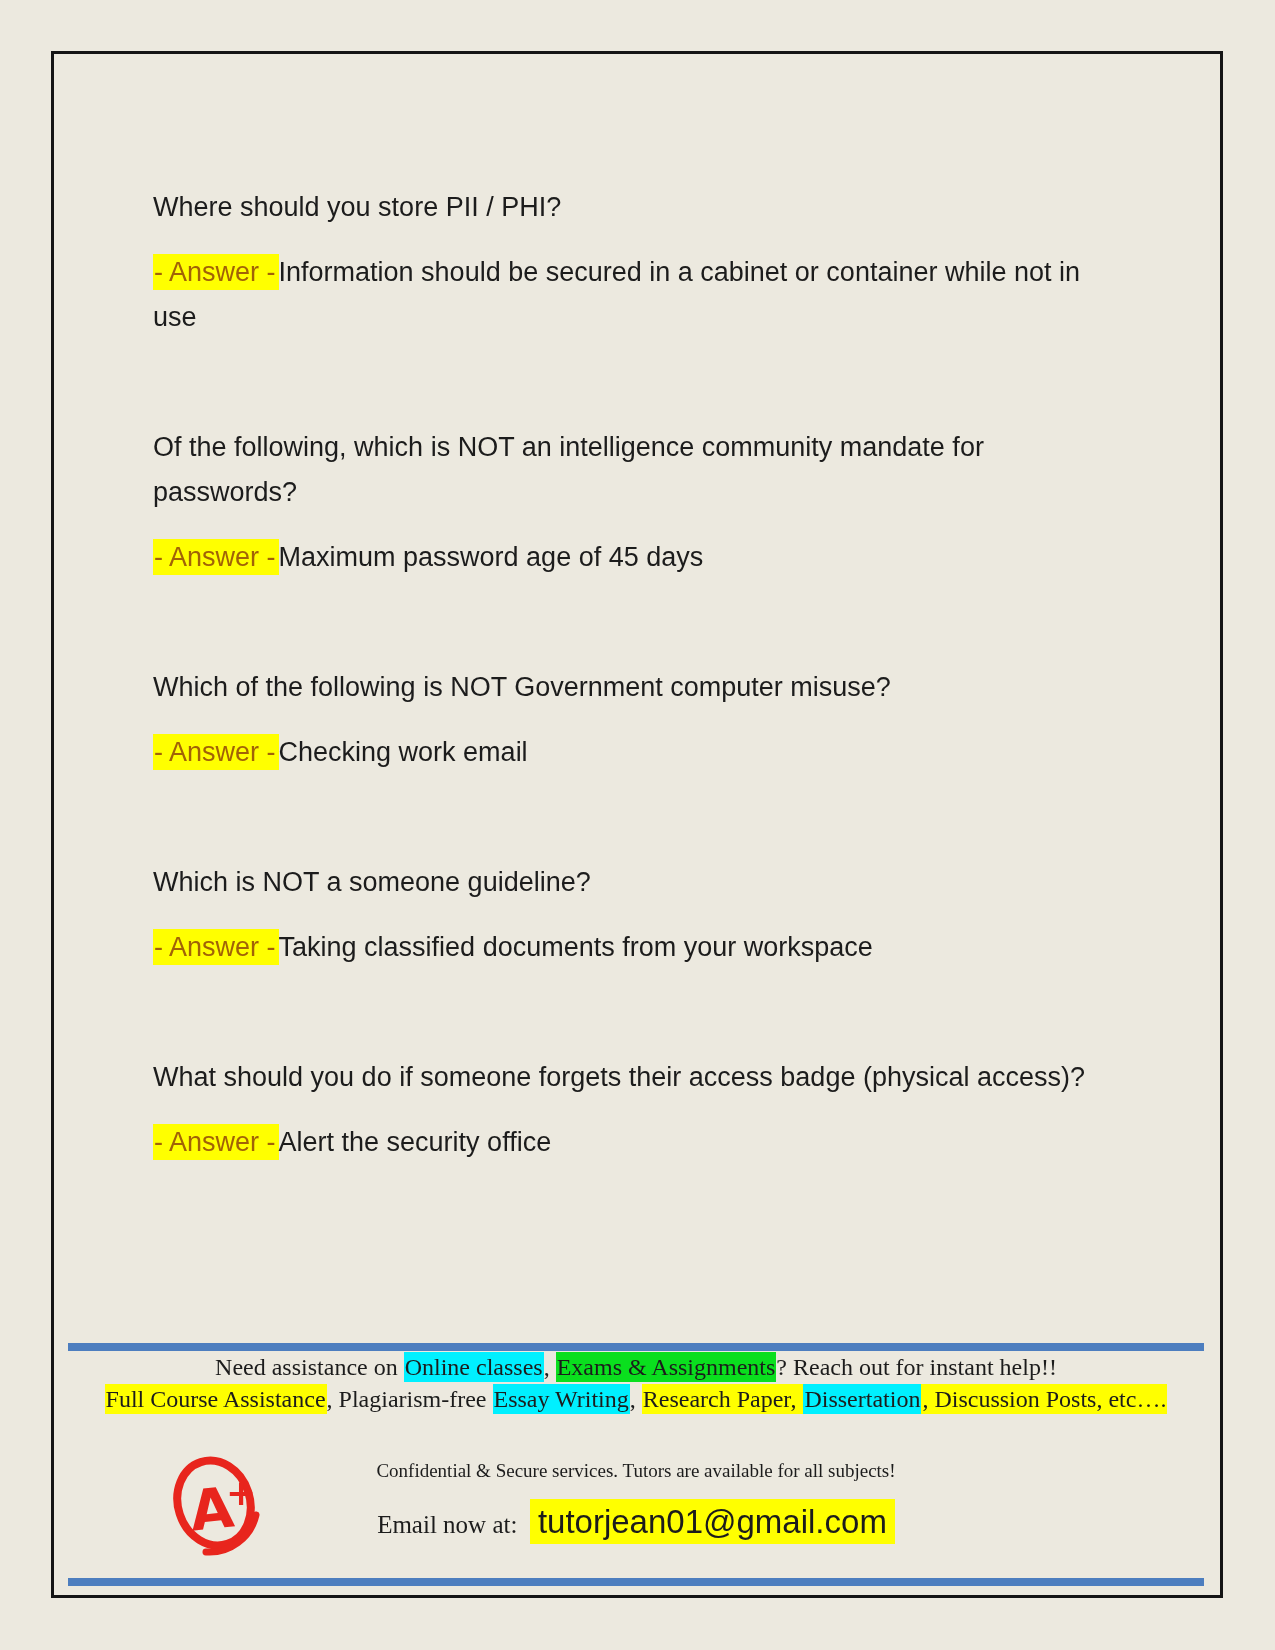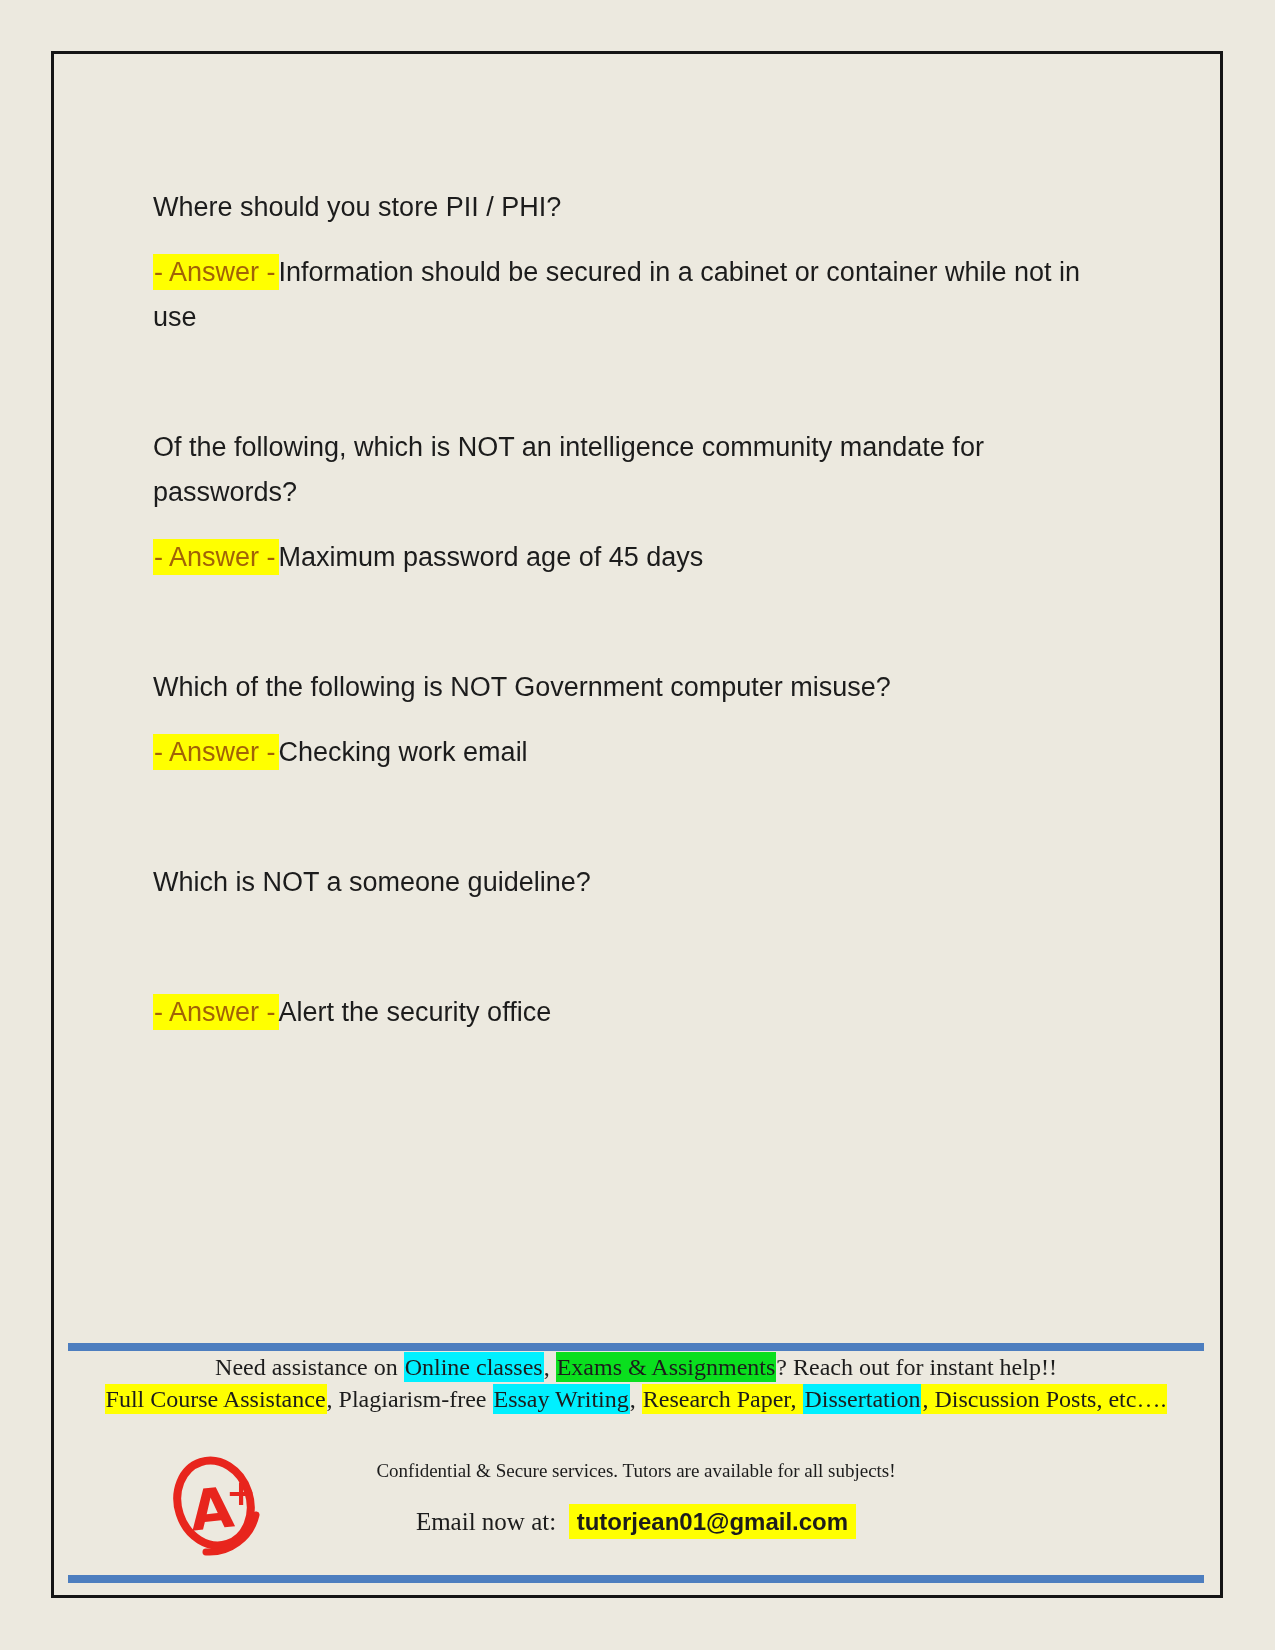--- a/index.html
+++ b/index.html
@@ -47,21 +47,21 @@
     font-size:19px; line-height:32px;
     text-align:center; margin:12px;
   }
   .email-line {
     font-family:"Liberation Serif", serif;
     font-size:25px; line-height:46px;
     text-align:center; margin:0;
   }
   .email {
     font-family:"Liberation Sans", sans-serif;
-    font-weight:bold; font-size:24px;
+    font-weight:normal; font-size:33px;
     background:#FFFF00; padding:4px 8px;
   }
   .rule.bottom { margin-top:30px; }
 </style>
 </head>
 <body>
 
 <div class="frame">
 
   <div class="content">
@@ -76,23 +76,25 @@
       <p class="answer"><mark class="answer-label">- Answer -</mark><span>Maximum password age of 45 days</span></p>
     </section>
 
     <section class="qa">
       <p class="question">Which of the following is NOT Government computer misuse?</p>
       <p class="answer"><mark class="answer-label">- Answer -</mark><span>Checking work email</span></p>
     </section>
 
     <section class="qa">
       <p class="question">Which is NOT a someone guideline?</p>
+      <p class="answer"><mark class="answer-label">- Answer -</mark><span>Taking classified documents from your workspace</span></p>
     </section>
 
     <section class="qa">
+      <p class="question">What should you do if someone forgets their access badge (physical access)?</p>
       <p class="answer"><mark class="answer-label">- Answer -</mark><span>Alert the security office</span></p>
     </section>
 
   </div>
 
   <footer class="promo">
 
     <div class="rule"></div>
 
     <p class="promo-line first"><span>Need assistance on </span><mark class="hl-cyan">Online classes</mark><span>, </span><mark class="hl-green">Exams &amp; Assignments</mark><span>? Reach out for instant help!!</span></p>

